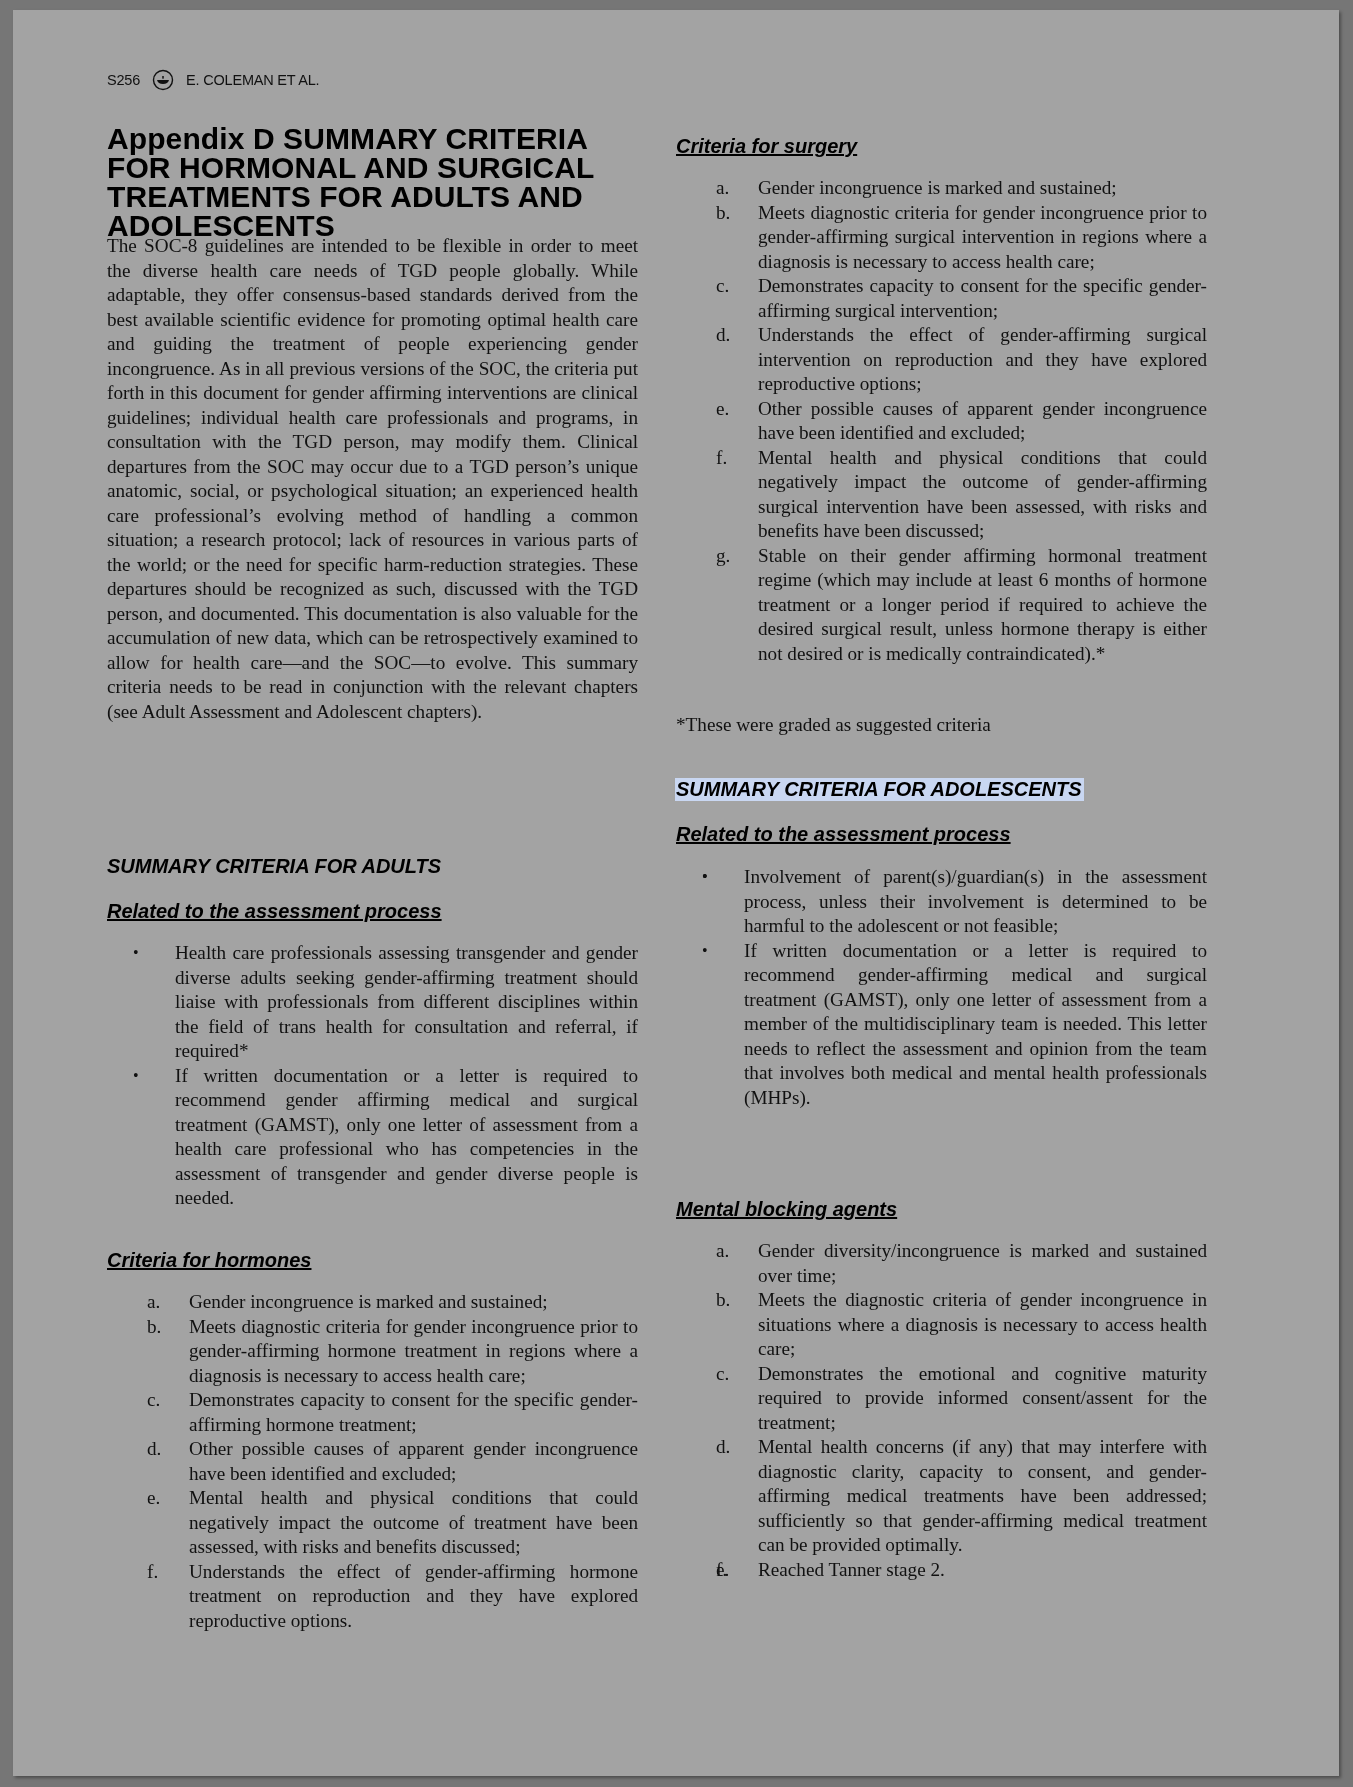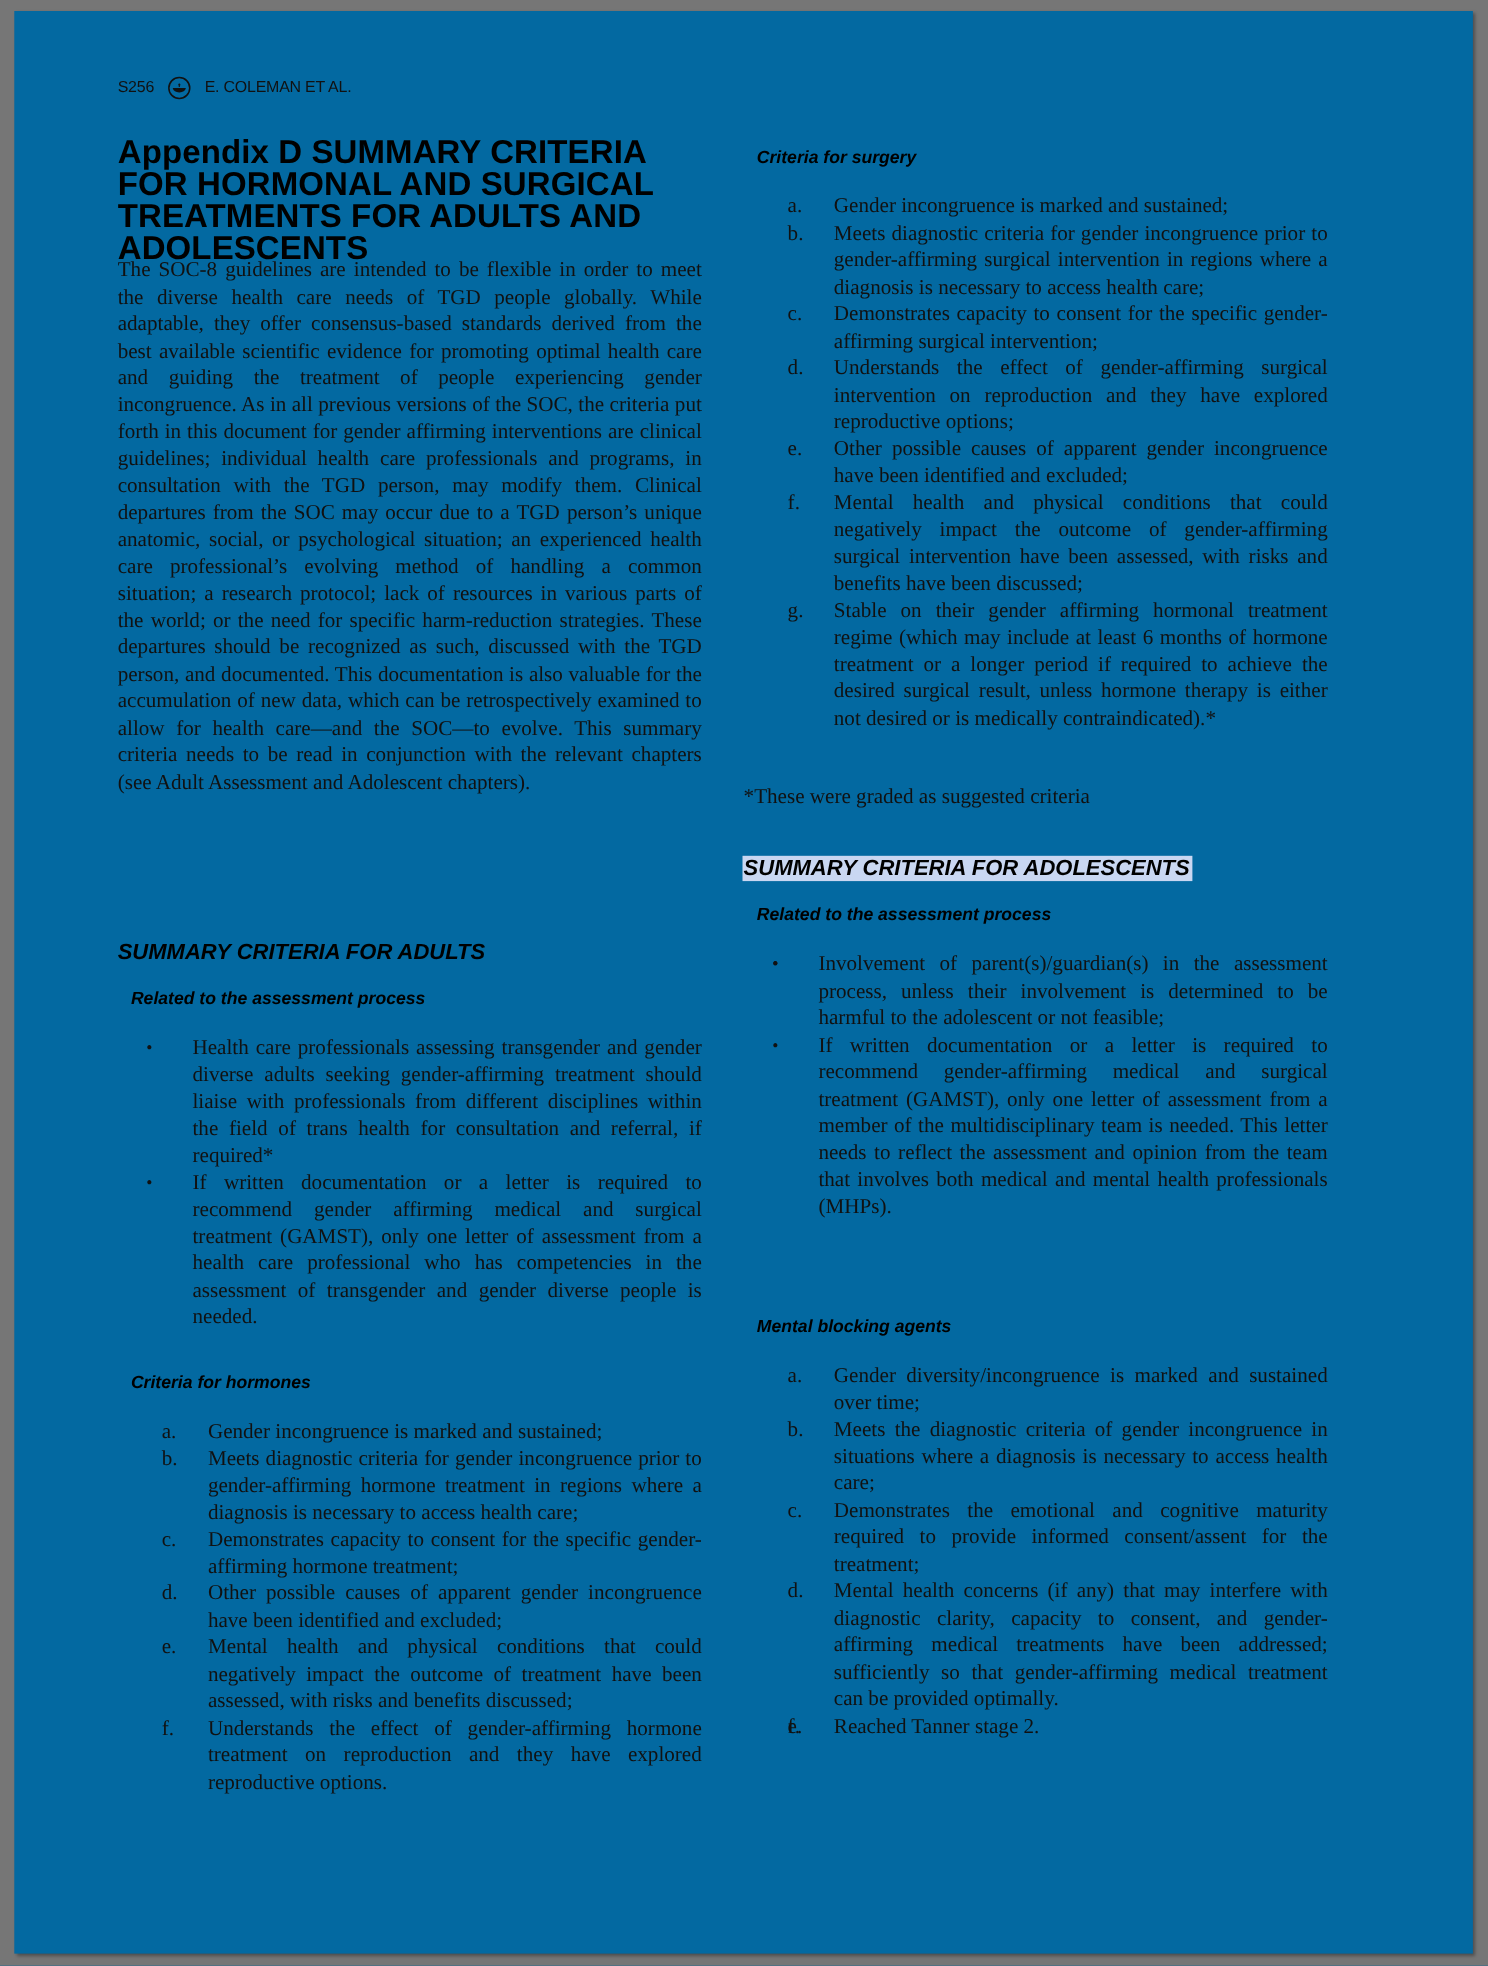--- a/index.html
+++ b/index.html
@@ -6,21 +6,21 @@
   body {
     width: 1353px; height: 1787px;
     background: #767676;
     position: relative;
     overflow: hidden;
   }
   .page {
     position: absolute;
     left: 13px; top: 10px;
     width: 1326px; height: 1766px;
-    background: #0369a1;
+    background: #a3a3a3;
     box-shadow: 2px 2px 3px rgba(0,0,0,0.35);
   }
   .running-head {
     position: absolute;
     left: 94px; top: 59px;
     font-family: "Liberation Sans", sans-serif;
     font-size: 14.5px;
     color: #111;
     display: flex; align-items: center;
     letter-spacing: -0.2px;
@@ -62,26 +62,27 @@
   .h-section {
     position: absolute; left: 0;
     font-family: "Liberation Sans", sans-serif;
     font-weight: bold; font-style: italic;
     font-size: 20px;
     color: #000;
     white-space: nowrap;
   }
   .h-section.hl { background: #c9d7f2; padding: 0 2px 0 1px; margin-left: -1px; }
   .h-sub {
-    position: absolute; left: 12px;
+    position: absolute; left: 0;
     font-family: "Liberation Sans", sans-serif;
     font-weight: bold; font-style: italic;
-    font-size: 16px;
+    font-size: 20px;
     color: #000;
     white-space: nowrap;
+    text-decoration: underline;
   }
   .list {
     position: absolute; left: 0; width: 531px;
     margin: 0; padding: 0; list-style: none;
   }
   .list li {
     position: relative;
     padding-left: 82px;
   }
   .list.bullets li { padding-left: 68px; }

